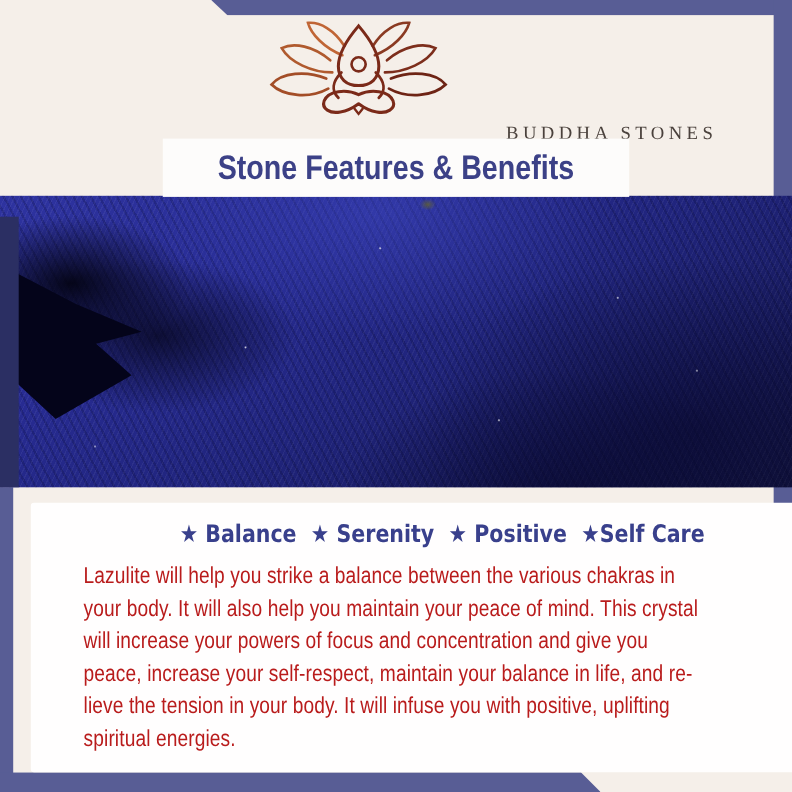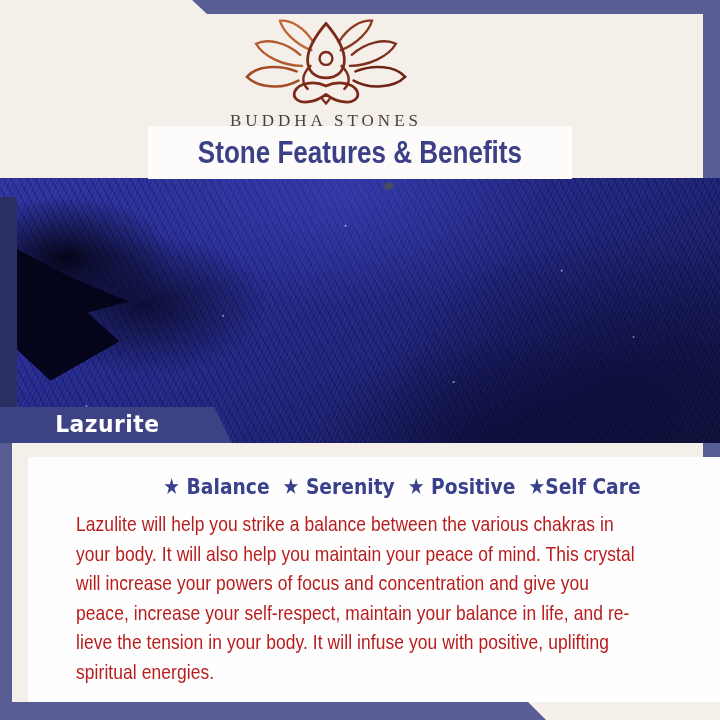--- a/index.html
+++ b/index.html
@@ -14,21 +14,21 @@
   .band { position:absolute; background:#585d95; }
   .band-top    { top:0; left:0; width:720px; height:14px;
                  clip-path:polygon(192px 0,720px 0,720px 14px,207px 14px); }
   .band-right  { top:0; left:703px; width:17px; height:546px;
                  clip-path:polygon(0 0,17px 0,17px 546px,0 523px); }
   .band-left   { top:443px; left:0; width:12px; height:277px; }
   .band-bottom { top:702px; left:0; width:546px; height:18px;
                  clip-path:polygon(0 0,528px 0,546px 18px,0 18px); }
 
   
-  .logo-wrap { position:absolute; top:18px; left:0; width:652px; text-align:center; z-index:2; }
+  .logo-wrap { position:absolute; top:18px; left:0; width:652px; text-align:right; z-index:2; }
   .logo-svg { display:block; margin:0 auto; }
   .brand-name {
     margin-top:1px; font-family:"Liberation Serif", serif;
     font-size:17px; letter-spacing:4px; color:#4a413c; font-weight:500;
   }
 
   
   .header-band {
     position:absolute; left:148px; top:126px; width:424px; height:53px;
     background:#fdfcfb; display:flex; align-items:center; justify-content:center; z-index:4;text-align:right;
@@ -125,23 +125,20 @@
 
   <div class="header-band">
     <div class="header-title">Stone Features &amp; Benefits</div>
   </div>
 
   <div class="photo">
     <div class="crevice"></div>
   </div>
   <div class="photo-strip"></div>
 
-  <div class="badge">
-    <div class="badge-label">Lazurite</div>
-  </div>
 
   <div class="panel">
     <div class="features">★ Balance  ★ Serenity  ★ Positive  ★Self Care</div>
     <div class="desc">
       <div class="desc-line">Lazulite will help you strike a balance between the various chakras in</div>
       <div class="desc-line">your body. It will also help you maintain your peace of mind. This crystal</div>
       <div class="desc-line">will increase your powers of focus and concentration and give you</div>
       <div class="desc-line">peace, increase your self-respect, maintain your balance in life, and re-</div>
       <div class="desc-line">lieve the tension in your body. It will infuse you with positive, uplifting</div>
       <div class="desc-line">spiritual energies.</div>

